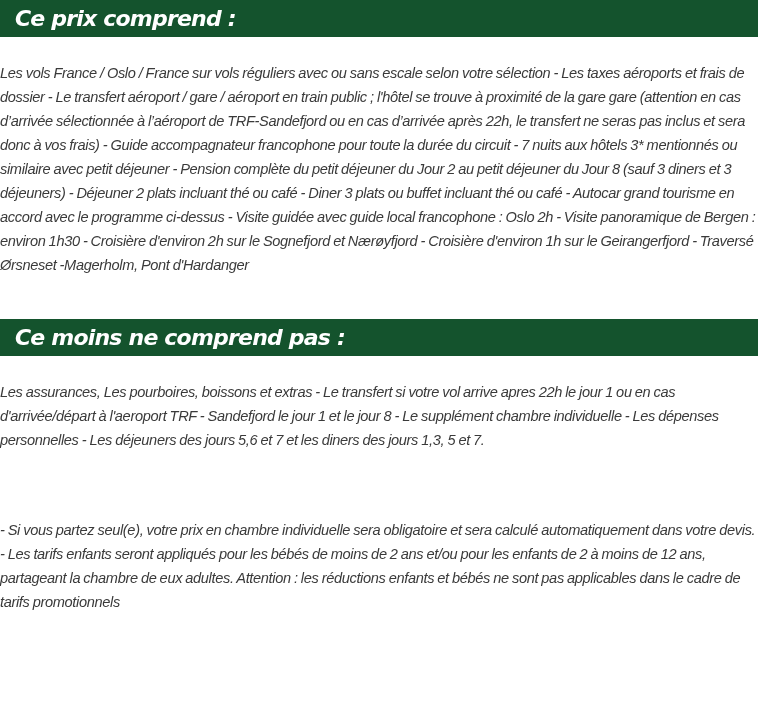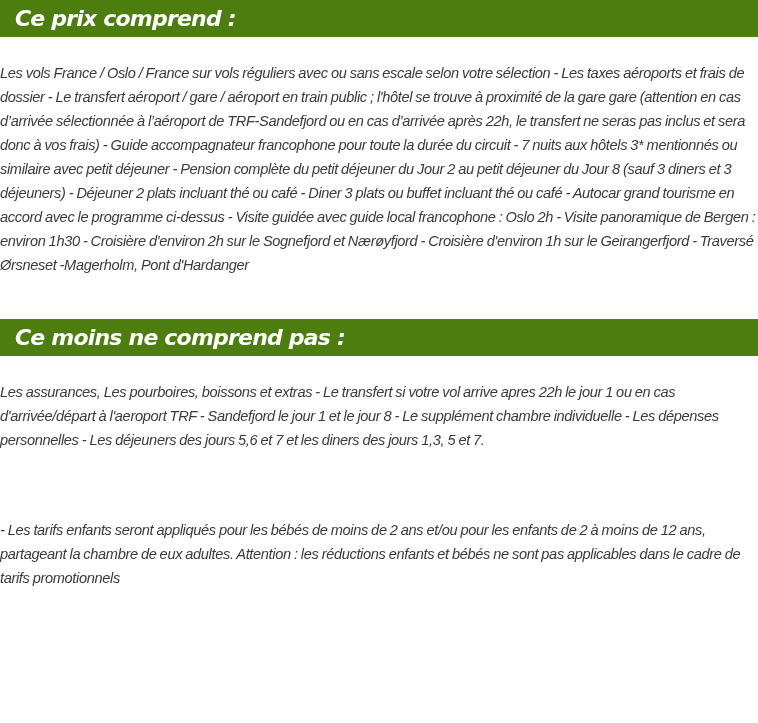--- a/index.html
+++ b/index.html
@@ -13,21 +13,21 @@
       overflow: hidden;
       font-family: "Liberation Sans", sans-serif;
       position: relative;
     }
     .section {
       position: absolute;
       left: 0;
       width: 758px;
     }
     .section-header {
-      background: #4d7c0f;
+      background: #14532d;
       height: 37px;
       width: 758px;
       box-sizing: border-box;
       padding-left: 15px;
       display: flex;
       align-items: center;
     }
     .section-title {
       color: #ffffff;
       font-family: "DejaVu Sans", sans-serif;
@@ -72,15 +72,16 @@
   <div class="section-header">
     <h2 class="section-title">Ce moins ne comprend pas :</h2>
   </div>
   <div class="section-body">
     <p>Les assurances, Les pourboires, boissons et extras - Le transfert si votre vol arrive apres 22h le jour 1 ou en cas d'arrivée/départ à l'aeroport TRF - Sandefjord le jour 1 et le jour 8 - Le supplément chambre individuelle - Les dépenses personnelles - Les déjeuners des jours 5,6 et 7 et les diners des jours 1,3, 5 et 7.</p>
   </div>
 </div>
 
 <div class="section" id="s3">
   <div class="section-body">
+    <p>- Si vous partez seul(e), votre prix en chambre individuelle sera obligatoire et sera calculé automatiquement dans votre devis.</p>
     <p>- Les tarifs enfants seront appliqués pour les bébés de moins de 2 ans et/ou pour les enfants de 2 à moins de 12 ans, partageant la chambre de eux adultes. Attention : les réductions enfants et bébés ne sont pas applicables dans le cadre de tarifs promotionnels</p>
   </div>
 </div>
 
 </body></html>

